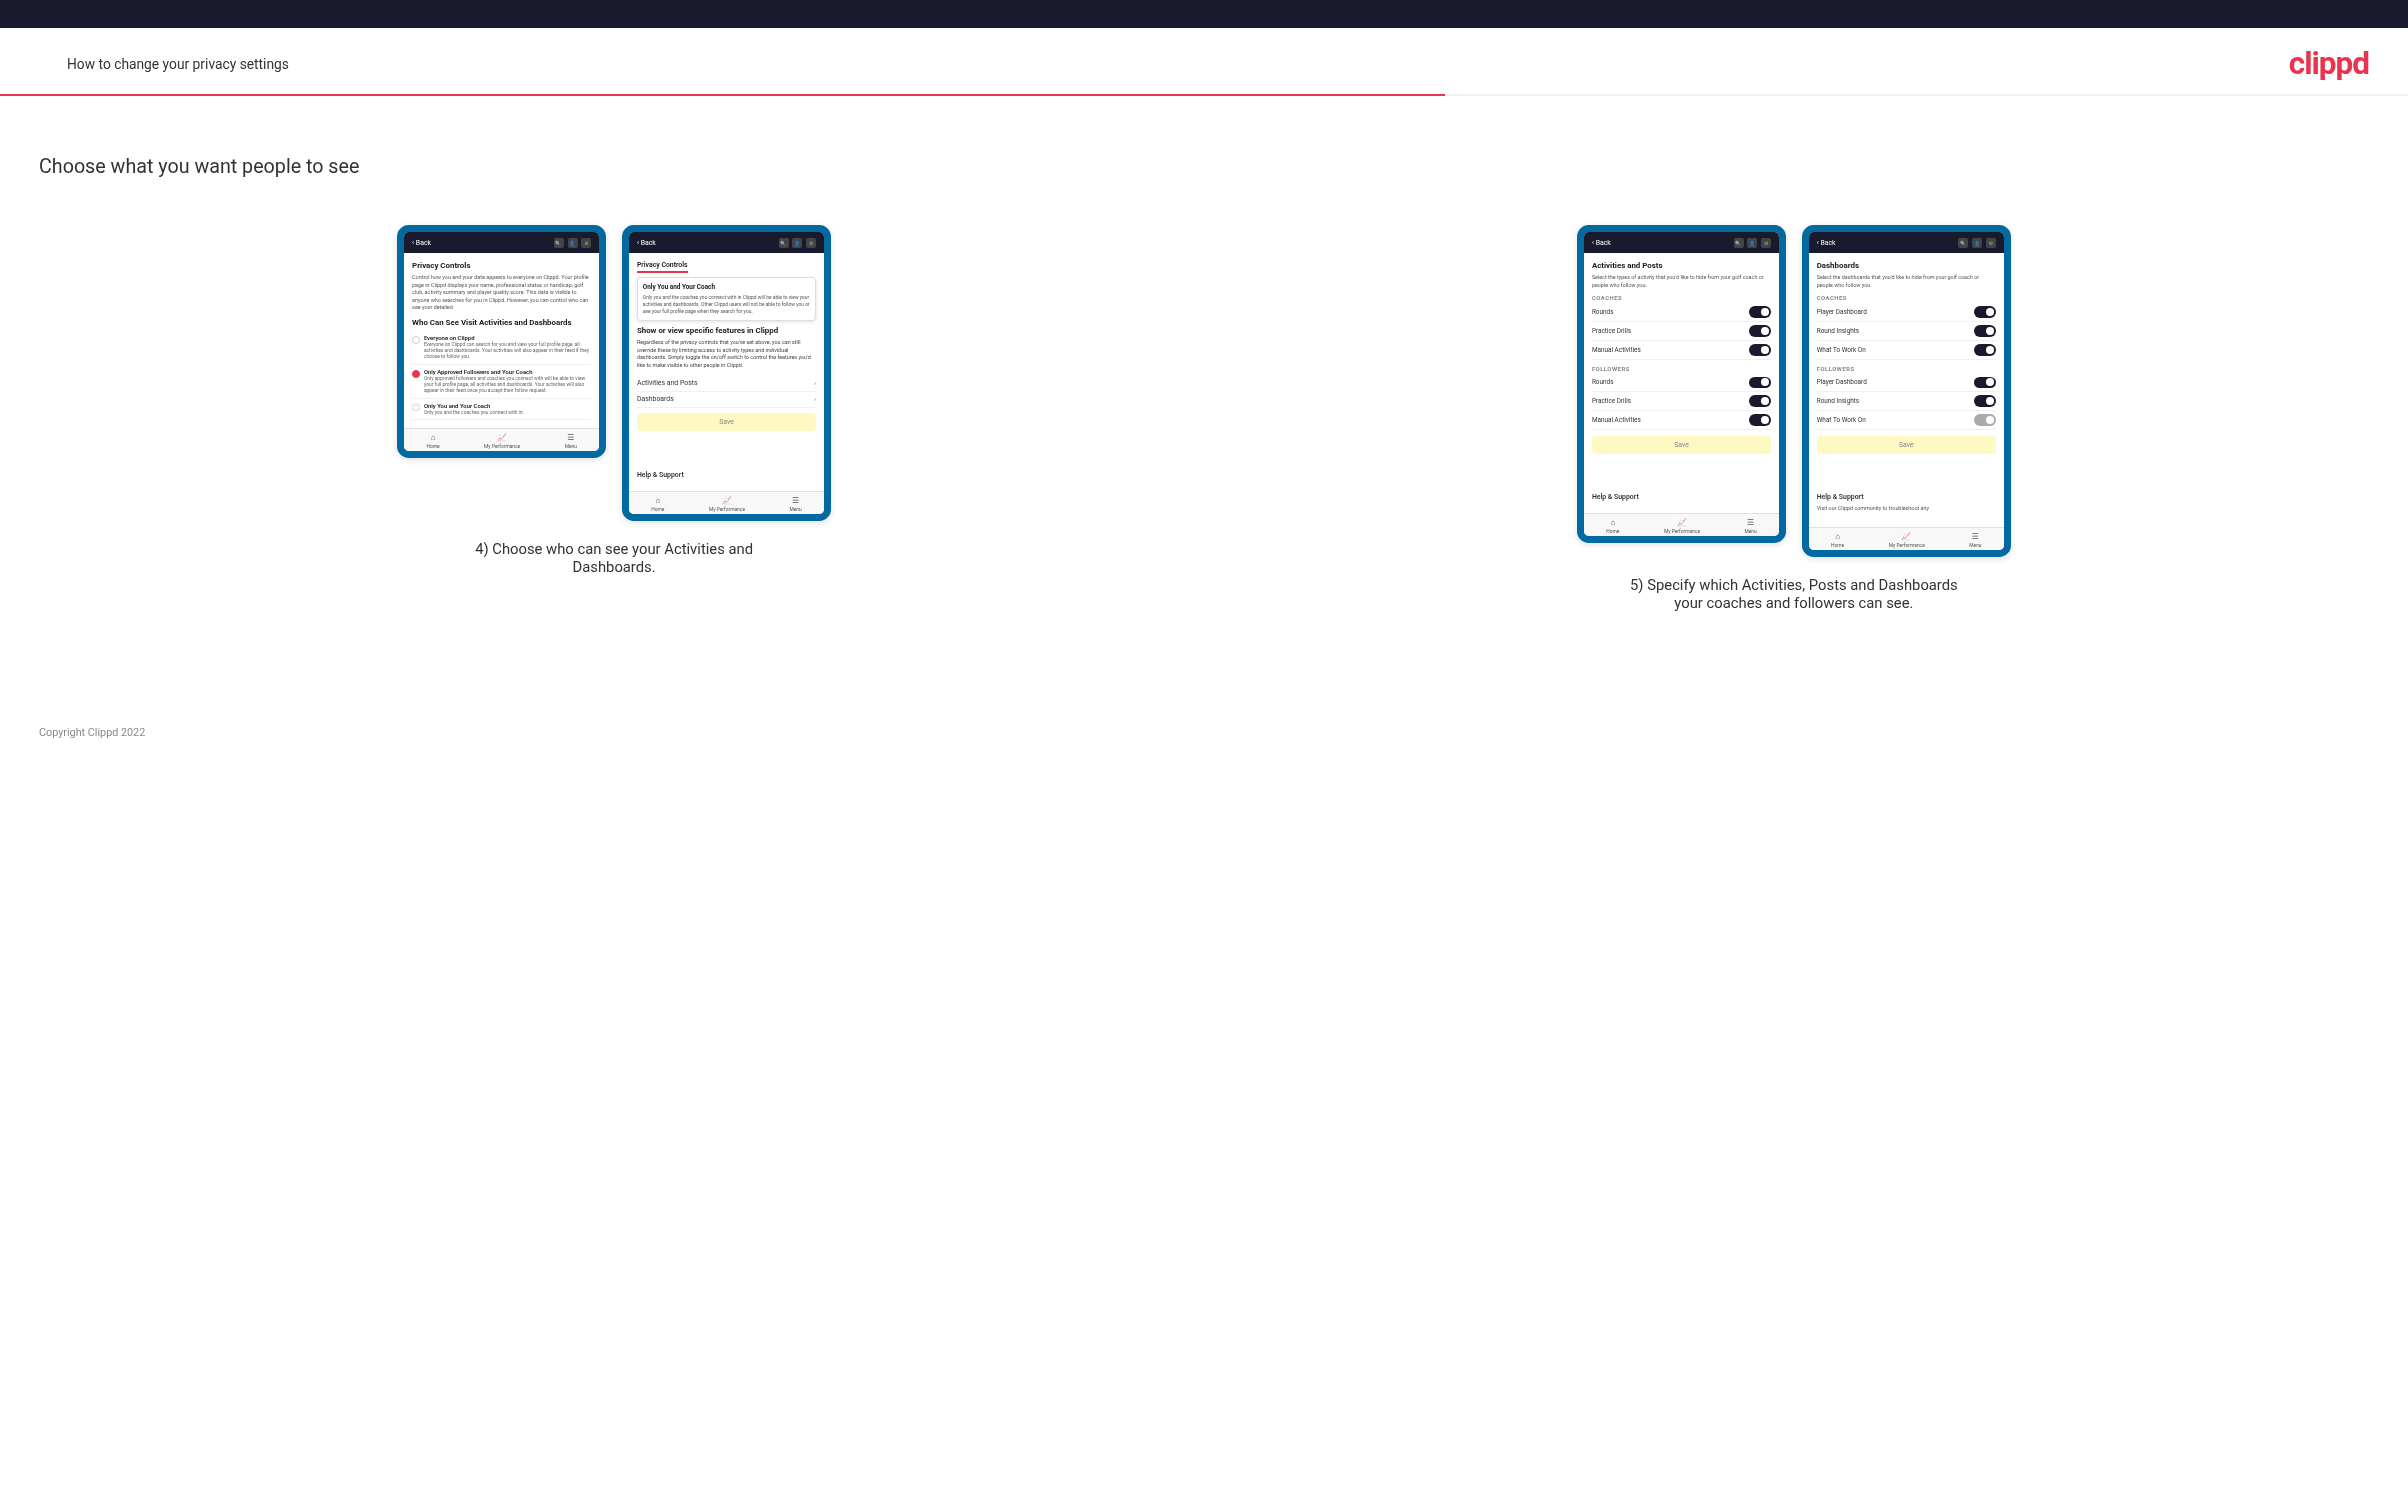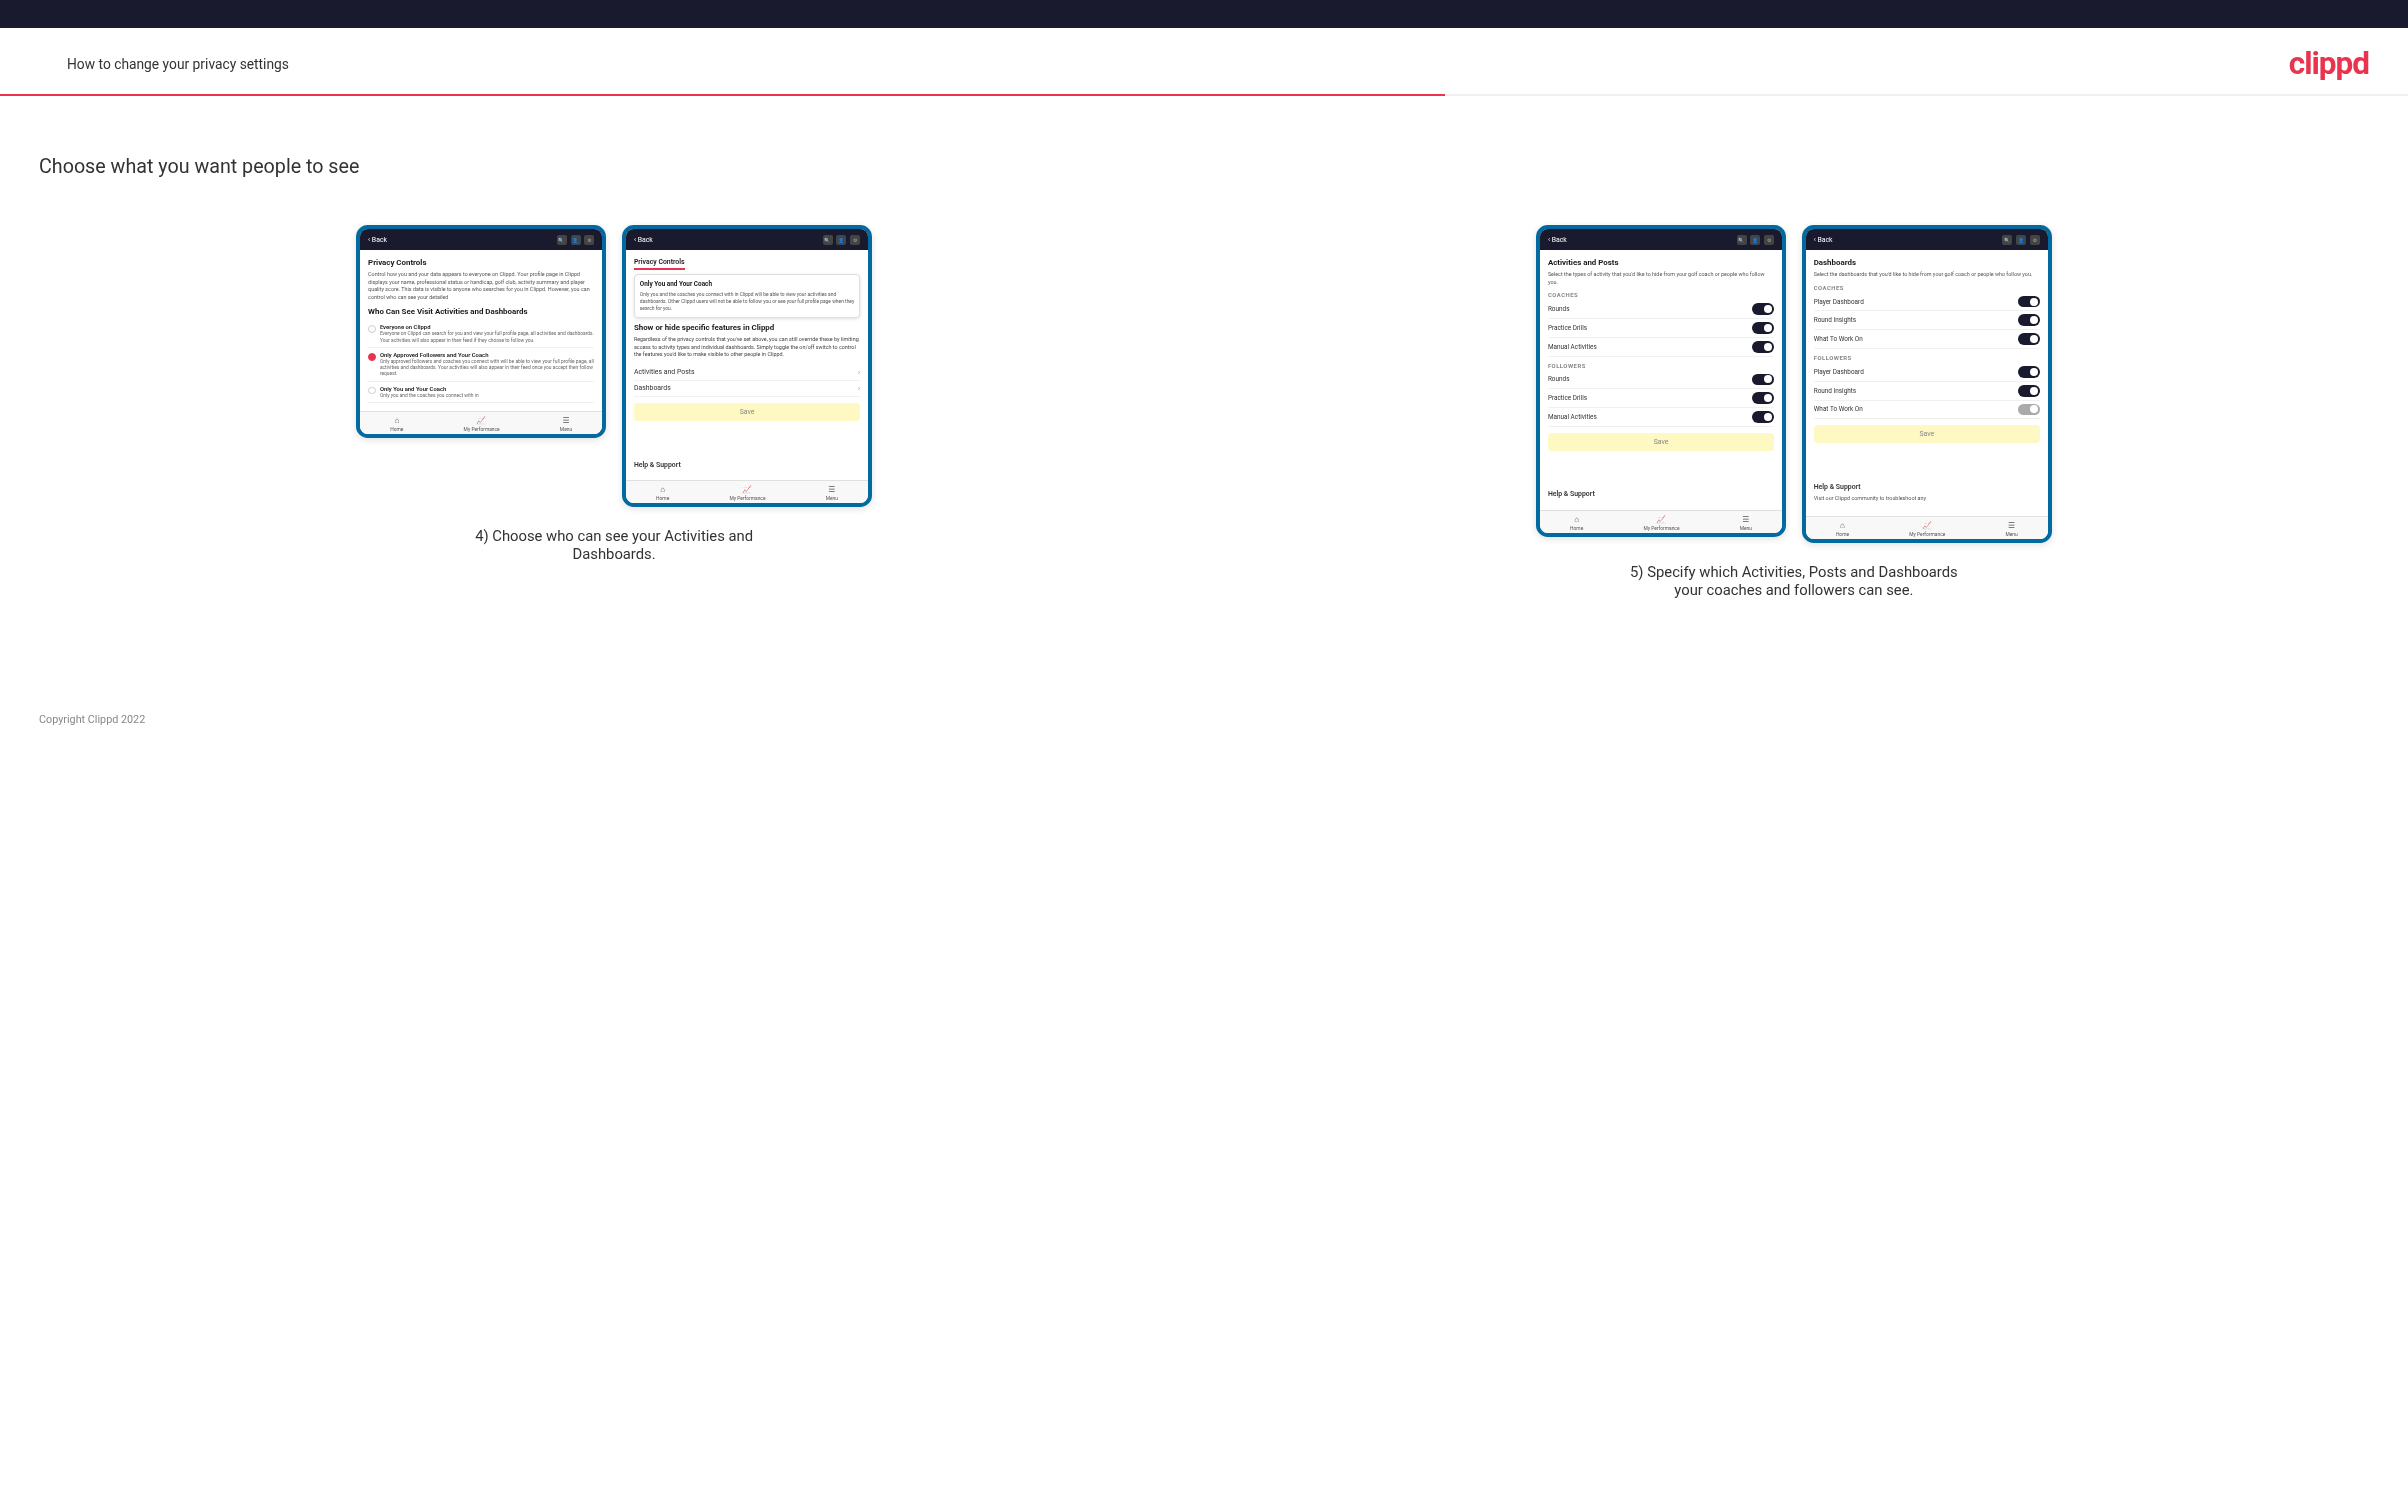--- a/index.html
+++ b/index.html
@@ -78,23 +78,23 @@
 
     
     .screenshot-pair {
       display: flex;
       gap: 15.8px;
       align-items: flex-start;
     }
 
     
     .mobile-screenshot {
-      width: 250px;
+      width: 209px;
       border-radius: 11.8px;
-      border: 4px solid #0369a1;
+      border: 7px solid #0369a1;
       overflow: hidden;
       background: #fff;
       box-shadow: 0 2px 7.9px rgba(0,0,0,0.12);
       font-size: 6.9px;
     }
 
     .ms-header {
       background: #1a1a2e;
       padding: 5.9px 7.9px;
       display: flex;
@@ -417,21 +417,21 @@
               <span class="ms-header-icon">⚙</span>
             </div>
           </div>
           <div class="ms-body">
             <div class="ms-tab">Privacy Controls</div>
             
             <div class="ms-popup">
               <div class="ms-popup-title">Only You and Your Coach</div>
               <div class="ms-popup-text">Only you and the coaches you connect with in Clippd will be able to view your activities and dashboards. Other Clippd users will not be able to follow you or see your full profile page when they search for you.</div>
             </div>
-            <div class="ms-section-title">Show or hide specific features in Clippd</div>
+            <div class="ms-section-title">Show or view specific features in Clippd</div>
             <div class="ms-text-block">Regardless of the privacy controls that you've set above, you can still override these by limiting access to activity types and individual dashboards. Simply toggle the on/off switch to control the features you'd like to make visible to other people in Clippd.</div>
             
             <div class="ms-arrow-row">
               <span class="ms-arrow-label">Activities and Posts</span>
               <span class="ms-arrow">›</span>
             </div>
             <div class="ms-arrow-row">
               <span class="ms-arrow-label">Dashboards</span>
               <span class="ms-arrow">›</span>
             </div>

